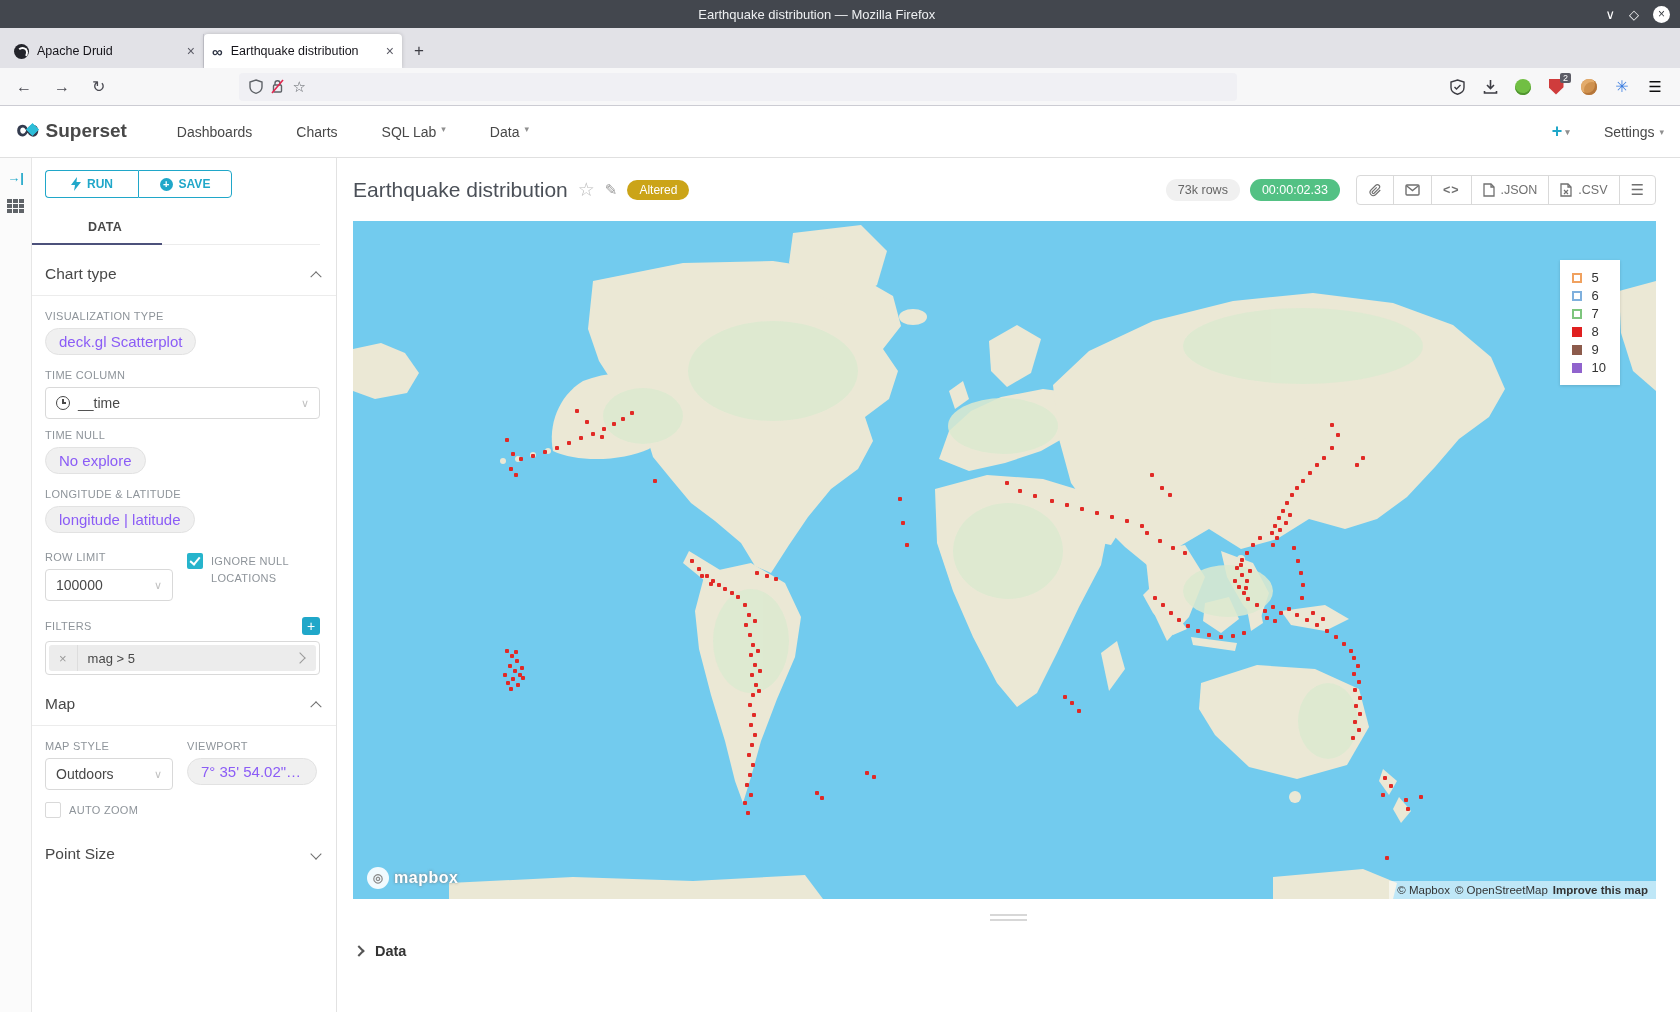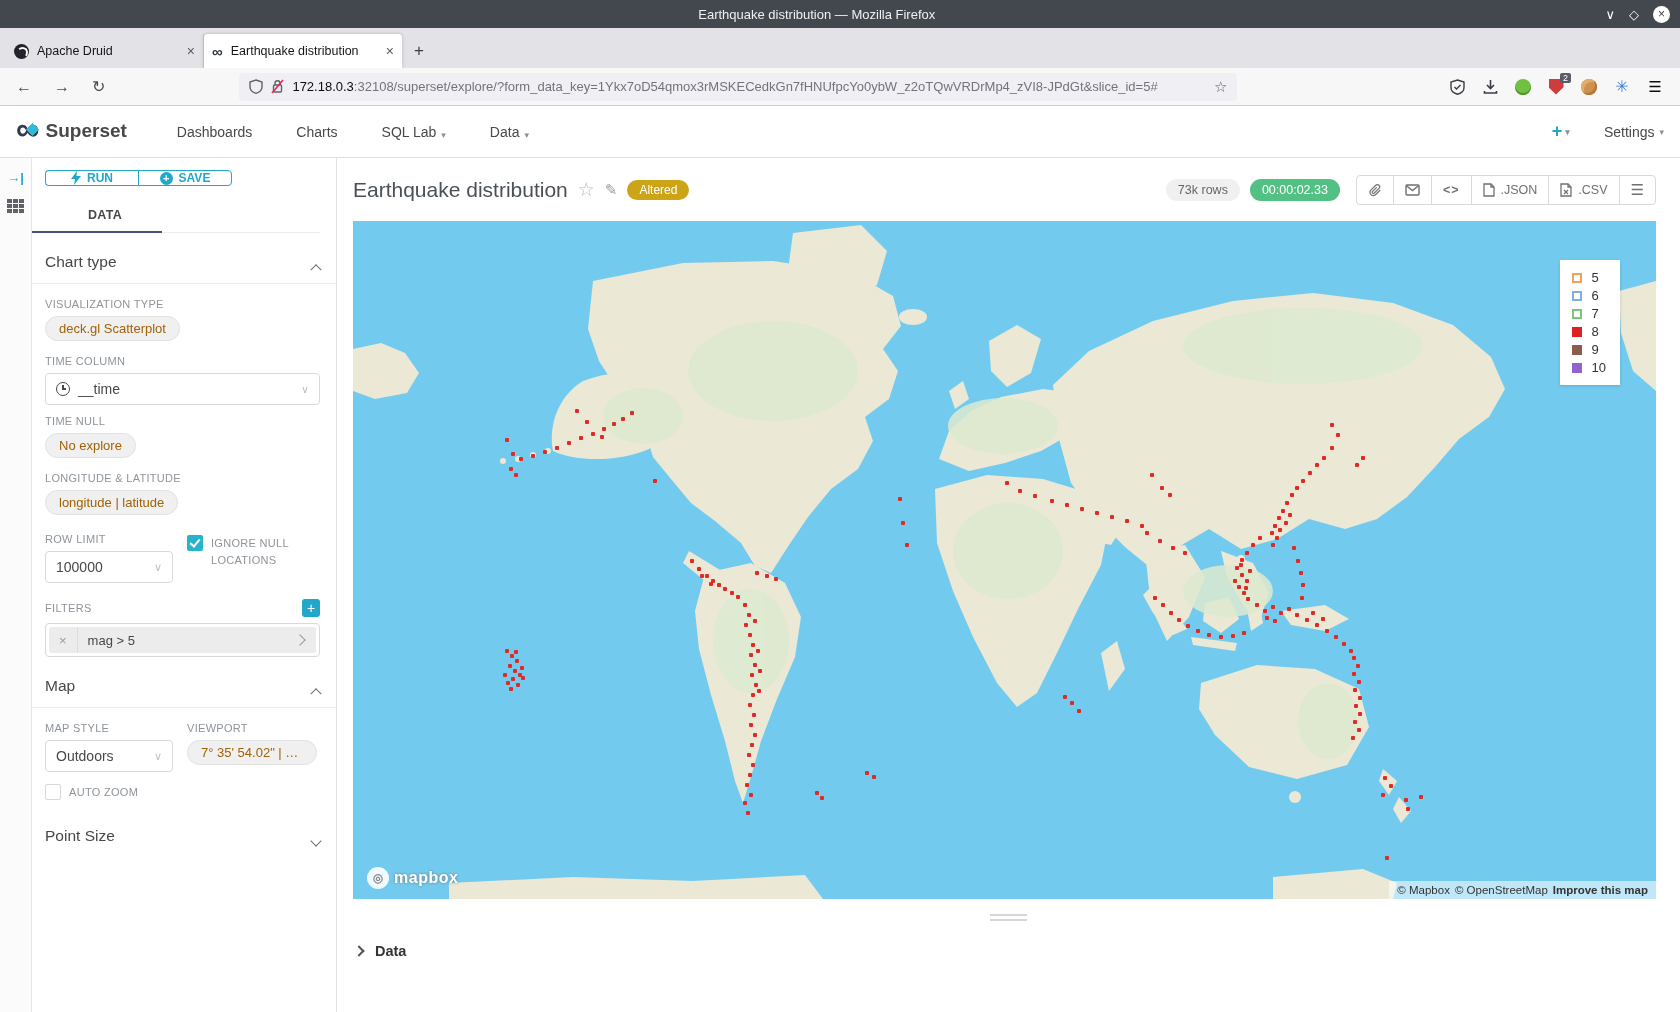--- a/index.html
+++ b/index.html
@@ -35,51 +35,51 @@
   .icon-cookie{width:16px;height:16px;border-radius:50%;background:#cf914e;box-shadow:inset -2px -2px 0 #b5763a, inset 3px 3px 0 #e3ab6b}
   .icon-pin{color:#3b7de0;font-size:16px}
   .hamburger{font-size:15px;color:#0c0c0d}
 
   
   .sset-nav{height:52px;display:flex;align-items:center;padding:0 16px;border-bottom:1px solid #e0e0e0;flex:0 0 auto;background:#fff}
   .brand{display:flex;align-items:center;gap:6px;margin-right:28px}
   .brand .inf{font-size:33px;font-weight:bold;color:#343b4e;line-height:.8;position:relative;top:-2px}
   .brand .inf i{position:absolute;left:12px;top:9px;width:9px;height:9px;background:#2dbdd8;transform:rotate(45deg)}
   .brand .word{font-size:19px;font-weight:bold;color:#484848}
-  .nav-item{font-size:14px;color:#484848;margin:12px 22px;display:flex;align-items:flex-end;gap:5px}
+  .nav-item{font-size:14px;color:#484848;margin:12px 22px;display:flex;align-items:flex-start;gap:5px}
   .caret{font-size:9px;color:#8f8f8f}
   .nav-right{margin-left:auto;display:flex;align-items:center;gap:34px}
   .plus-btn{color:#20a7c9;font-size:18px;font-weight:bold;display:flex;align-items:center;gap:3px}
   .settings{font-size:14px;color:#484848;display:flex;align-items:center;gap:5px}
 
   
   .workspace{flex:1;display:flex;min-height:0}
   .rail{width:32px;border-right:1px solid #e6e6e6;background:#fbfbfb;display:flex;flex-direction:column;align-items:center;padding-top:12px;gap:14px;flex:0 0 auto}
   .rail .collapse{color:#20a7c9;font-size:13px;font-weight:bold}
   .grid-icon{display:grid;grid-template-columns:repeat(3,5px);grid-template-rows:repeat(3,4px);gap:1px}
   .grid-icon b{background:#5f6368}
 
   .controls{width:305px;border-right:1px solid #e2e2e2;padding:12px 16px 0 13px;overflow:hidden;flex:0 0 auto}
-  .runsave{display:flex;width:187px;height:16px}
+  .runsave{display:flex;width:187px;height:28px}
   .runsave .btn{flex:1;display:flex;align-items:center;justify-content:center;gap:6px;border:1px solid #20a7c9;color:#20a7c9;font-size:12px;font-weight:bold;background:#fff}
   .runsave .btn:first-child{border-radius:4px 0 0 4px;border-right:none}
   .runsave .btn:last-child{border-radius:0 4px 4px 0}
   .circle-plus{width:13px;height:13px;border-radius:50%;background:#20a7c9;color:#fff;font-size:11px;display:flex;align-items:center;justify-content:center;line-height:1}
   .data-tab-row{margin:14px 0 0 -13px;padding-left:13px;border-bottom:1px solid #ececec;position:relative}
   .data-tab{display:inline-block;padding:8px 30px 10px 43px;font-size:12.5px;font-weight:bold;color:#484848;letter-spacing:.3px}
   .ink{position:absolute;left:0;bottom:-1px;width:130px;height:2px;background:#4c517b}
   .section{padding:0}
-  .sec-head{display:flex;align-items:flex-end;padding:20px 0 12px 0;border-bottom:1px solid #ececec;margin:0 -16px 0 -13px;padding-left:13px;padding-right:16px}
+  .sec-head{display:flex;align-items:center;padding:20px 0 12px 0;border-bottom:1px solid #ececec;margin:0 -16px 0 -13px;padding-left:13px;padding-right:16px}
   .sec-title{font-size:15.5px;color:#484848;display:flex;align-items:center;gap:7px}
   .chev{width:8px;height:8px;border-right:1.7px solid #6e6e6e;border-bottom:1.7px solid #6e6e6e;margin-left:auto}
   .chev.up{transform:rotate(-135deg) translate(-2px,-2px)}
   .chev.down{transform:rotate(45deg)}
   .info-dot{width:14px;height:14px;border-radius:50%;background:#aeb4ba;color:#fff;font-size:10px;font-style:italic;font-weight:bold;display:flex;align-items:center;justify-content:center;font-family:"Liberation Serif",serif}
   .ctl-label{font-size:11px;color:#8e949a;letter-spacing:.3px;margin:14px 0 6px 0}
-  .pill{display:inline-block;background:#f0f0f0;border:1px solid #e2e2e2;border-radius:14px;padding:4px 13px;font-size:13px;color:#a16207;white-space:nowrap}
+  .pill{display:inline-block;background:#f0f0f0;border:1px solid #e2e2e2;border-radius:14px;padding:4px 13px;font-size:15px;color:#8b5cf6;white-space:nowrap}
   .select{height:32px;border:1px solid #d9d9d9;border-radius:4px;display:flex;align-items:center;padding:0 10px;gap:8px;font-size:14px;color:#484848;background:#fff}
   .select .dd{margin-left:auto;color:#c1c1c1;font-size:11px}
   .clock{width:14px;height:14px;border:1.5px solid #484848;border-radius:50%;position:relative}
   .clock:after{content:"";position:absolute;left:5px;top:2px;width:1.5px;height:4px;background:#484848}
   .clock:before{content:"";position:absolute;left:5px;top:5px;width:4px;height:1.5px;background:#484848}
   .two-col{display:flex;gap:14px}
   .checkbox{width:16px;height:16px;border-radius:2px;flex:0 0 auto}
   .checkbox.checked{background:#26b4cc;position:relative}
   .checkbox.checked:after{content:"";position:absolute;left:5px;top:2px;width:4px;height:8px;border-right:2px solid #fff;border-bottom:2px solid #fff;transform:rotate(40deg)}
   .checkbox.empty{border:1px solid #d9d9d9;background:#fff}
@@ -161,21 +161,20 @@
     <span class="nav-arrow">↻</span>
     <div class="url-field">
       <svg width="14" height="15" viewBox="0 0 14 15">
           <path d="M7 1 L13 3 V8 C13 11 10.5 13.3 7 14.3 C3.5 13.3 1 11 1 8 V3 Z" fill="none" stroke="#5f6368" stroke-width="1.4"></path>
         </svg>
       <svg width="13" height="15" viewBox="0 0 13 15">
           <rect x="2.5" y="6" width="8" height="7" rx="1" fill="none" stroke="#5f6368" stroke-width="1.4"></rect>
           <path d="M4 6 V4.3 a2.5 2.5 0 0 1 5 0 V6" fill="none" stroke="#5f6368" stroke-width="1.4"></path>
           <line x1="1" y1="14" x2="12" y2="1" stroke="#e22850" stroke-width="1.6"></line>
         </svg>
-      <span class="url-text"><span class="url-host">172.18.0.3</span><span>:32108/superset/explore/?form_data_key=1Ykx7oD54qmox3rMSKECedkGn7fHNUfpcYo0ybW_z2oTQwVRDrMp4_zVI8-JPdGt&amp;slice_id=5#</span></span>
       <span class="url-star">☆</span>
     </div>
     <div class="toolbar-icons">
       <span class="ticon">
         <svg width="15" height="16" viewBox="0 0 15 16">
             <path d="M7.5 1 L14 3 V8.5 C14 11.7 11.2 14.3 7.5 15.2 C3.8 14.3 1 11.7 1 8.5 V3 Z" fill="none" stroke="#3c3c43" stroke-width="1.4"></path>
             <path d="M4.5 8 l2 2 l4 -4" fill="none" stroke="#3c3c43" stroke-width="1.4"></path>
           </svg>
       </span>
       <span class="ticon">

